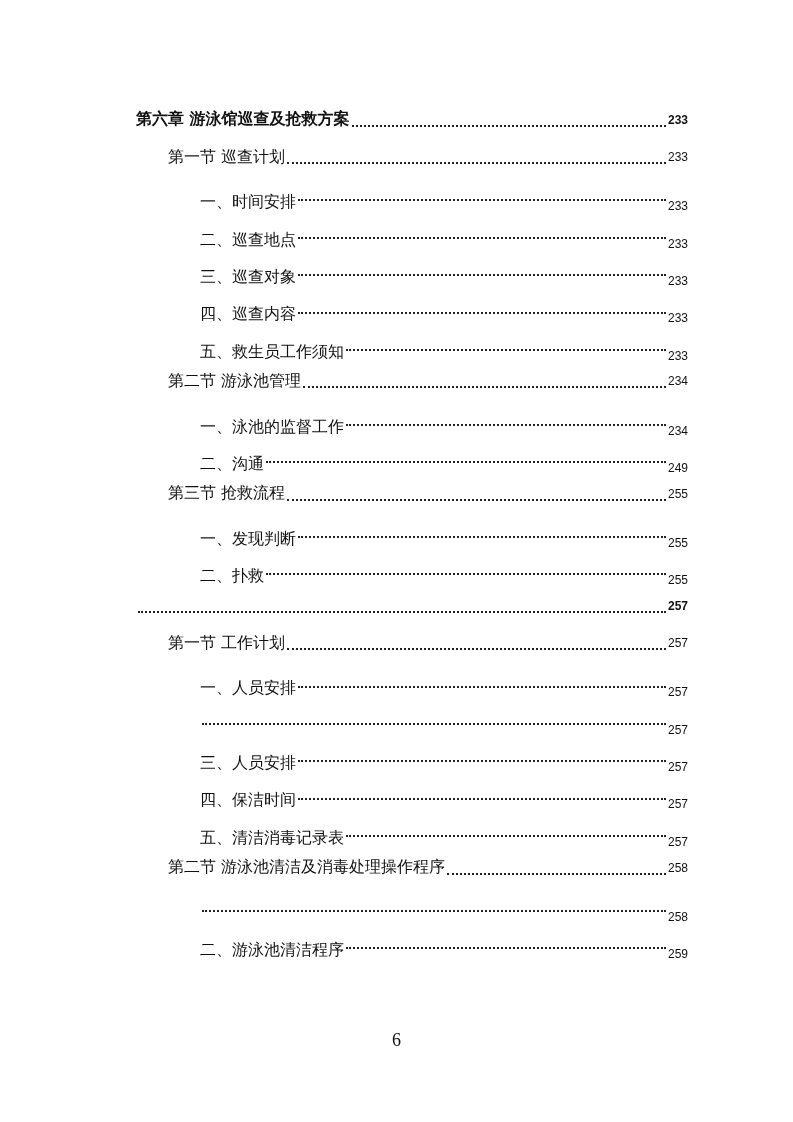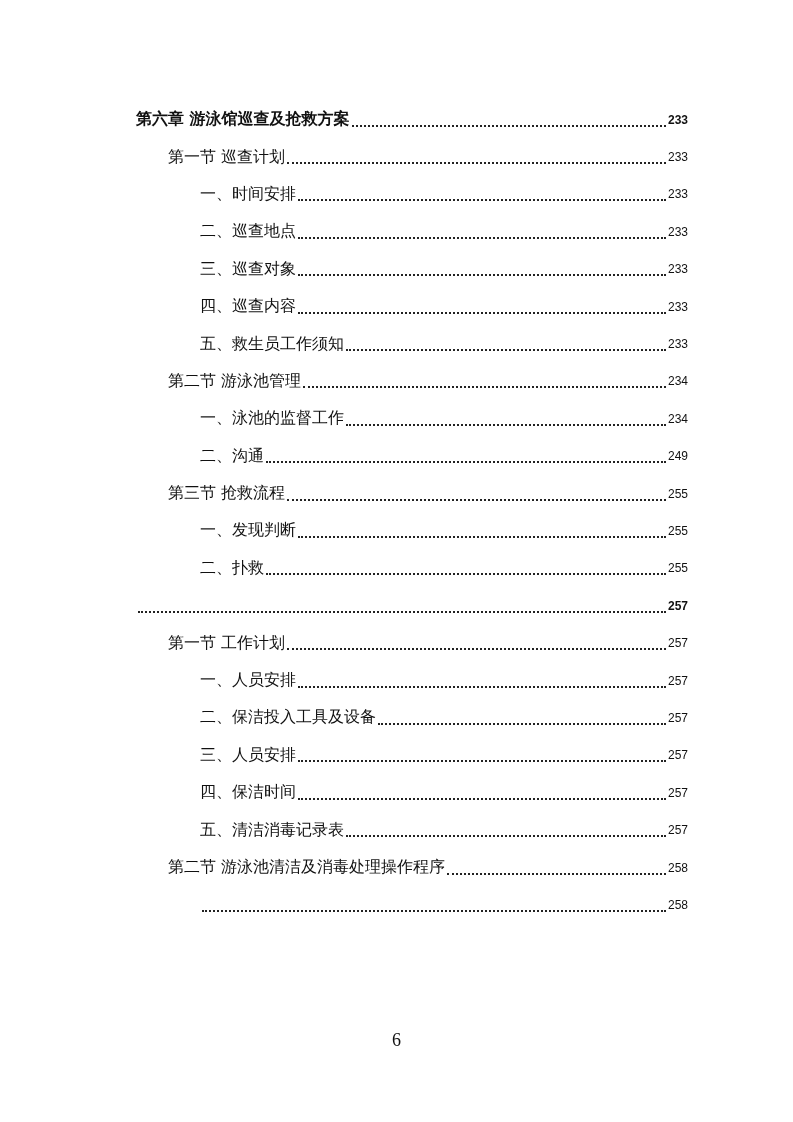--- a/index.html
+++ b/index.html
@@ -2,21 +2,21 @@
 <html><head>
   <meta charset="utf-8">
   <style>
     html, body { margin: 0; padding: 0; background: #ffffff; }
     body { width: 793px; height: 1122px; position: relative; overflow: hidden;
            font-family: "DejaVu Serif", "Liberation Serif", serif; color: #111; }
     .toc { position: absolute; left: 136px; top: 101px; width: 552px; }
     .row { position: relative; height: 37.4px; display: flex; align-items: center; font-size: 16px; }
     .row.l0 { padding-left: 0; font-weight: bold; font-family: "DejaVu Sans", "Liberation Sans", sans-serif; }
     .row.l1 { padding-left: 32px; }
-    .row.l2 { padding-left: 64px; }
+    .row.l2 { padding-left: 64px; align-items: flex-end; }
     .title { white-space: nowrap; background: #fff; position: relative; z-index: 1; }
     .leader { flex: 1; border-bottom: 2px dotted #222; margin: 0 2px; height: 0; align-self: center; transform: translateY(6px); }
     .page { font-family: "Liberation Sans", "DejaVu Sans", sans-serif; font-size: 12px; white-space: nowrap; }
     .row.l0 .page { font-weight: bold; }
     .pagenum { position: absolute; top: 1030px; left: 0; width: 793px; text-align: center;
                font-family: "Liberation Serif", "DejaVu Serif", serif; font-size: 18px; }
   </style>
 </head>
 <body>
 
@@ -94,21 +94,20 @@
       <span class="title">第一节  工作计划</span>
       <span class="leader"></span>
       <span class="page">257</span>
     </div>
   <div class="row l2">
       <span class="title">一、人员安排</span>
       <span class="leader"></span>
       <span class="page">257</span>
     </div>
   <div class="row l2">
-      <span class="title">二、保洁投入工具及设备</span>
       <span class="leader"></span>
       <span class="page">257</span>
     </div>
   <div class="row l2">
       <span class="title">三、人员安排</span>
       <span class="leader"></span>
       <span class="page">257</span>
     </div>
   <div class="row l2">
       <span class="title">四、保洁时间</span>
@@ -122,15 +121,20 @@
     </div>
   <div class="row l1">
       <span class="title">第二节  游泳池清洁及消毒处理操作程序</span>
       <span class="leader"></span>
       <span class="page">258</span>
     </div>
   <div class="row l2">
       <span class="leader"></span>
       <span class="page">258</span>
     </div>
+  <div class="row l2">
+      <span class="title">二、游泳池清洁程序</span>
+      <span class="leader"></span>
+      <span class="page">259</span>
+    </div>
 </div>
 
 <div class="pagenum">6</div>
 
 </body></html>

